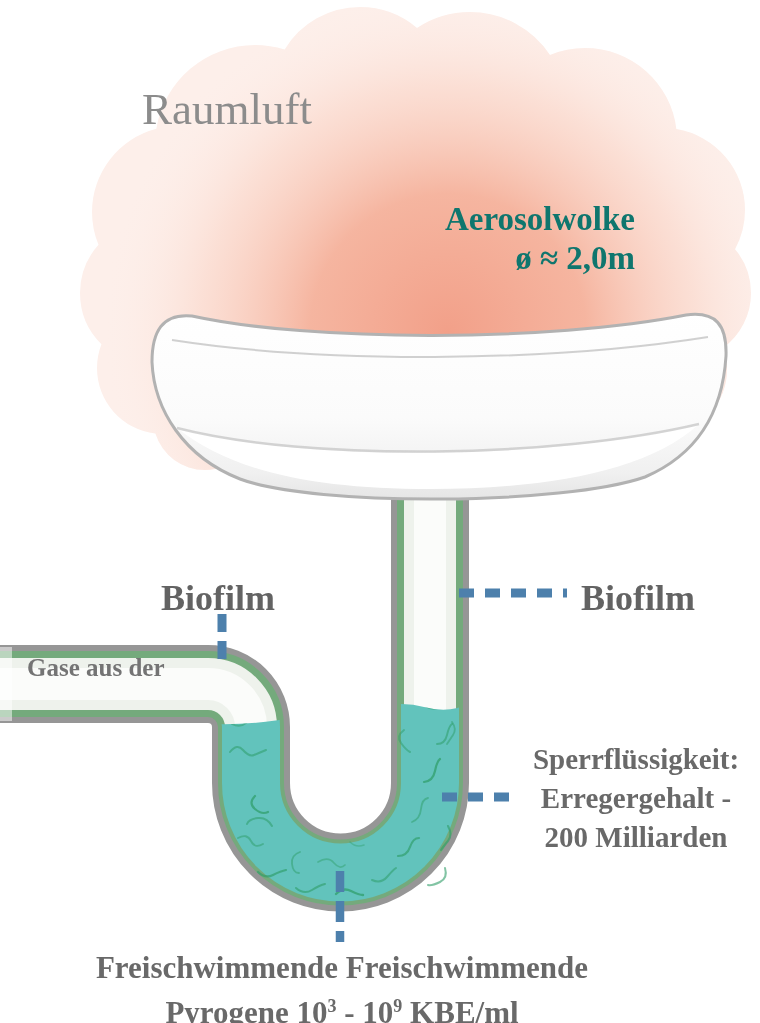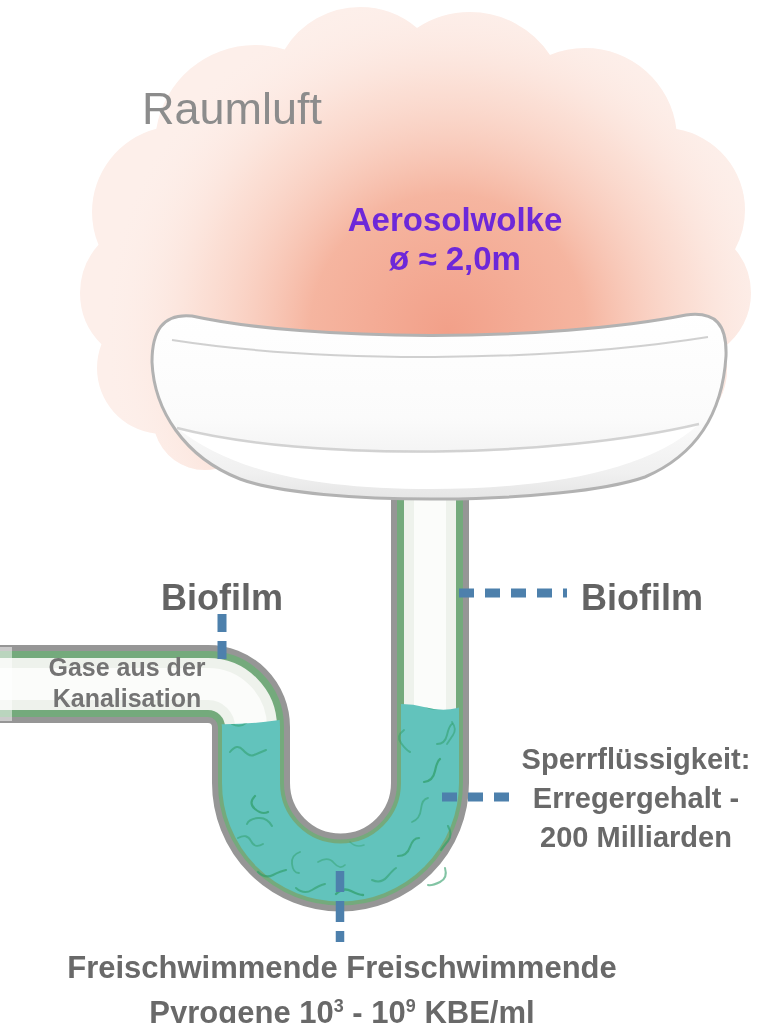--- a/index.html
+++ b/index.html
@@ -1,34 +1,34 @@
 <!DOCTYPE html>
 <html><head>
 <meta charset="utf-8">
 <style>
   html,body{margin:0;padding:0;background:#ffffff;}
   #stage{
     position:relative;
     width:760px;height:1023px;
     overflow:hidden;
     background:#ffffff;
-    font-family:Liberation Sans, sans-serif;
+    font-family:Liberation Serif, serif;
   }
   #diagram-svg{position:absolute;left:0;top:0;}
   .lbl{
     position:absolute;
     font-weight:700;
     color:#696969;
     white-space:nowrap;
   }
   #raumluft{left:142px;top:83px;font-size:45px;font-weight:400;color:#8c8c8c;}
-  #aerosol{left:275px;top:200px;width:360px;text-align:center;font-size:33px;line-height:39px;color:#6d28d9;}
+  #aerosol{left:275px;top:200px;width:360px;text-align:right;font-size:33px;line-height:39px;color:#0f766e;}
   #biofilm-left{left:161px;top:577px;font-size:36px;color:#636363;}
   #biofilm-right{left:581px;top:577px;font-size:36px;color:#636363;}
-  #gase{left:27px;top:652px;width:200px;text-align:center;font-size:25px;line-height:31px;color:#747474;}
+  #gase{left:27px;top:652px;width:200px;text-align:left;font-size:25px;line-height:31px;color:#747474;}
   #sperr{left:506px;top:740px;width:260px;text-align:center;font-size:29px;line-height:39px;color:#696969;}
   #micro{left:22px;top:949px;width:640px;text-align:center;font-size:31px;line-height:38px;color:#696969;}
   #micro sup{font-size:0.58em;}
 </style>
 </head>
 <body>
 
 <div id="stage">
 
   <svg id="diagram-svg" width="760" height="1023" viewBox="0 0 760 1023">
@@ -136,21 +136,20 @@
     <div>Aerosolwolke</div>
     <div>ø ≈ 2,0m</div>
   </div>
 
   <div id="biofilm-left" class="lbl">Biofilm</div>
 
   <div id="biofilm-right" class="lbl">Biofilm</div>
 
   <div id="gase" class="lbl">
     <div>Gase aus der</div>
-    <div>Kanalisation</div>
   </div>
 
   <div id="sperr" class="lbl">
     <div>Sperrflüssigkeit:</div>
     <div>Erregergehalt -</div>
     <div>200 Milliarden</div>
   </div>
 
   <div id="micro" class="lbl">
     <div>Freischwimmende Freischwimmende</div>

